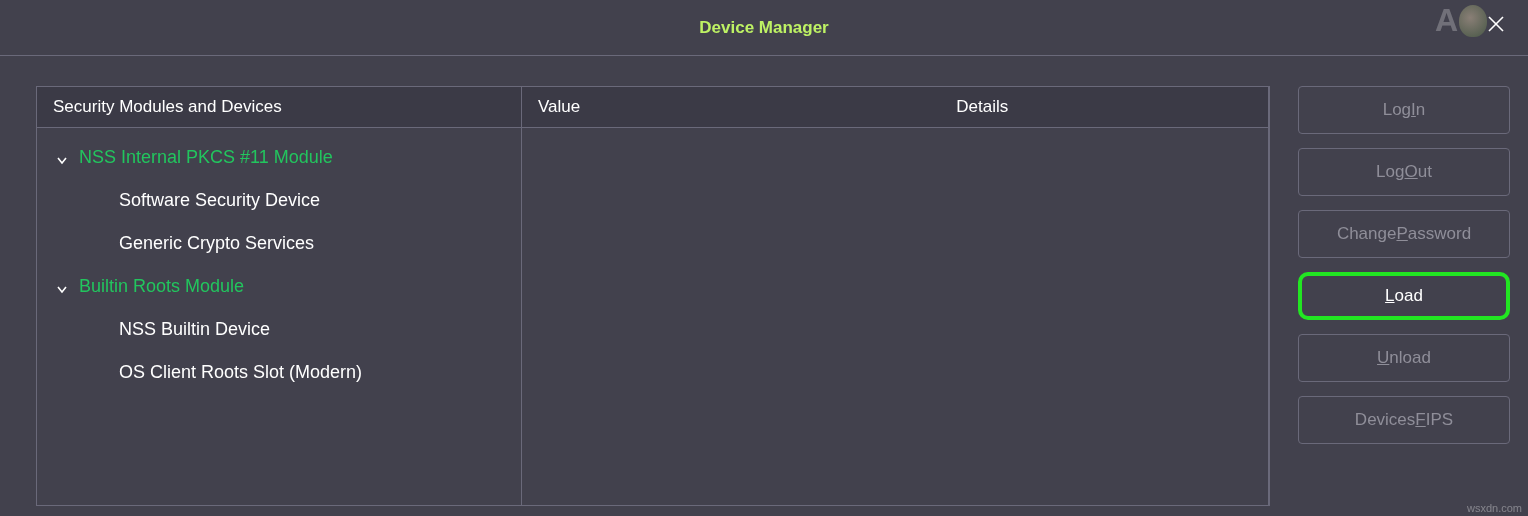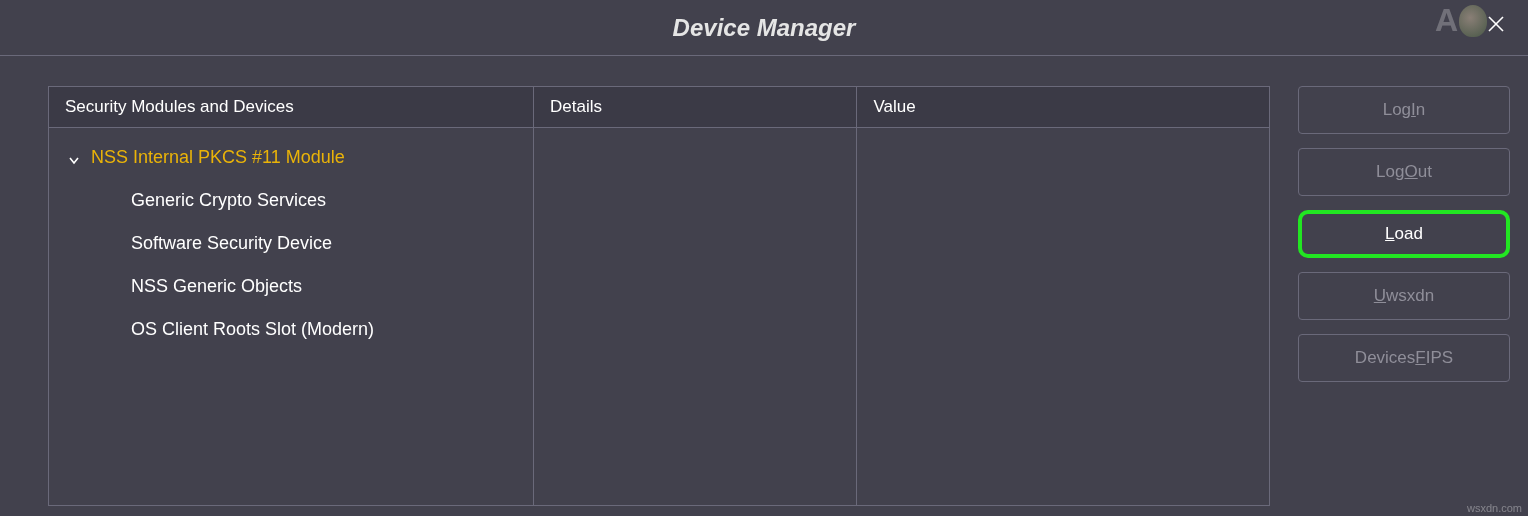--- a/index.html
+++ b/index.html
@@ -18,24 +18,23 @@
     }
     .titlebar {
       height: 56px;
       display: flex;
       align-items: center;
       justify-content: center;
       border-bottom: 1px solid #6a697a;
       position: relative;
     }
     .titlebar .title {
-      font-size: 24px;
+      font-size: 17px;
       font-weight: 600;
-      color: #e5e5e5;
-      font-style: italic;
+      color: #bef264;
     }
     .close-icon {
       position: absolute;
       right: 18px;
       top: 10px;
       width: 28px;
       height: 28px;
       display: flex;
       align-items: center;
       justify-content: center;
@@ -59,21 +58,21 @@
     .watermark .mascot {
       display:inline-block; width:28px; height:32px;
       background: radial-gradient(circle at 40% 40%, rgba(245,220,180,0.4), rgba(80,120,60,0.4));
       border-radius: 50% 50% 45% 45%;
       margin: 0 1px;
       vertical-align: middle;
     }
 
     .content {
       display: flex;
-      padding: 30px 18px 10px 48px;
+      padding: 30px 18px 10px 36px;
       gap: 28px;
       height: calc(100% - 56px);
       justify-content: center;
     }
 
     .panels {
       display: flex;
       flex: 1;
     }
 
@@ -102,21 +101,21 @@
       background: #3b3a46;
       color: #ffffff;
     }
 
     .tree-body {
       padding: 8px 0;
     }
     .tree-module {
       padding: 8px 10px 8px 42px;
       font-size: 18px;
-      color: #eab308;
+      color: #22c55e;
       position: relative;
       cursor: pointer;
       line-height: 1.5;
     }
     .tree-module .chev {
       position: absolute;
       left: 18px;
       top: 12px;
       width: 14px;
       height: 14px;
@@ -194,61 +193,72 @@
     <div class="panel tree">
       <div class="header-cell">Security Modules and Devices</div>
       <div class="tree-body">
 
         <div class="tree-module">
           <span class="chev"><svg viewBox="0 0 14 14">
                 <polyline points="3,5 7,10 11,5" fill="none" stroke="#ffffff" stroke-width="1.6"></polyline>
               </svg></span>
           <span>NSS Internal PKCS #11 Module</span>
         </div>
+        <div class="tree-device"><span>Software Security Device</span></div>
         <div class="tree-device"><span>Generic Crypto Services</span></div>
-        <div class="tree-device"><span>Software Security Device</span></div>
-
-        <div class="tree-device"><span>NSS Generic Objects</span></div>
+
+        <div class="tree-module">
+          <span class="chev"><svg viewBox="0 0 14 14">
+                <polyline points="3,5 7,10 11,5" fill="none" stroke="#ffffff" stroke-width="1.6"></polyline>
+              </svg></span>
+          <span>Builtin Roots Module</span>
+        </div>
+        <div class="tree-device"><span>NSS Builtin Device</span></div>
 
         <div class="tree-device"><span>OS Client Roots Slot (Modern)</span></div>
 
       </div>
     </div>
 
     <div class="panel details">
+      <div class="col value-col">
+        <div class="header-cell">Value</div>
+      </div>
       <div class="col details-col">
         <div class="header-cell">Details</div>
       </div>
-      <div class="col value-col">
-        <div class="header-cell">Value</div>
-      </div>
     </div>
 
   </div>
 
   <div class="sidebar">
     <div class="btn">
       <span>Log </span>
         <span class="u">I</span>
         <span>n</span>
     </div>
     <div class="btn">
       <span>Log </span>
         <span class="u">O</span>
         <span>ut</span>
+    </div>
+    <div class="btn">
+      <span>Change </span>
+        <span class="u">P</span>
+        <span>assword</span>
     </div>
     <div class="btn highlight enabled">
       <span></span>
         <span class="u">L</span>
         <span>oad</span>
     </div>
     <div class="btn">
       <span></span>
         <span class="u">U</span>
-        <span>wsxdn</span>
+        <span>nload</span>
     </div>
     <div class="btn">
       <span>Devices </span>
         <span class="u">F</span>
         <span>IPS</span>
     </div>
   </div>
 </div>
 
 <div class="footer-wm">wsxdn.com</div>

